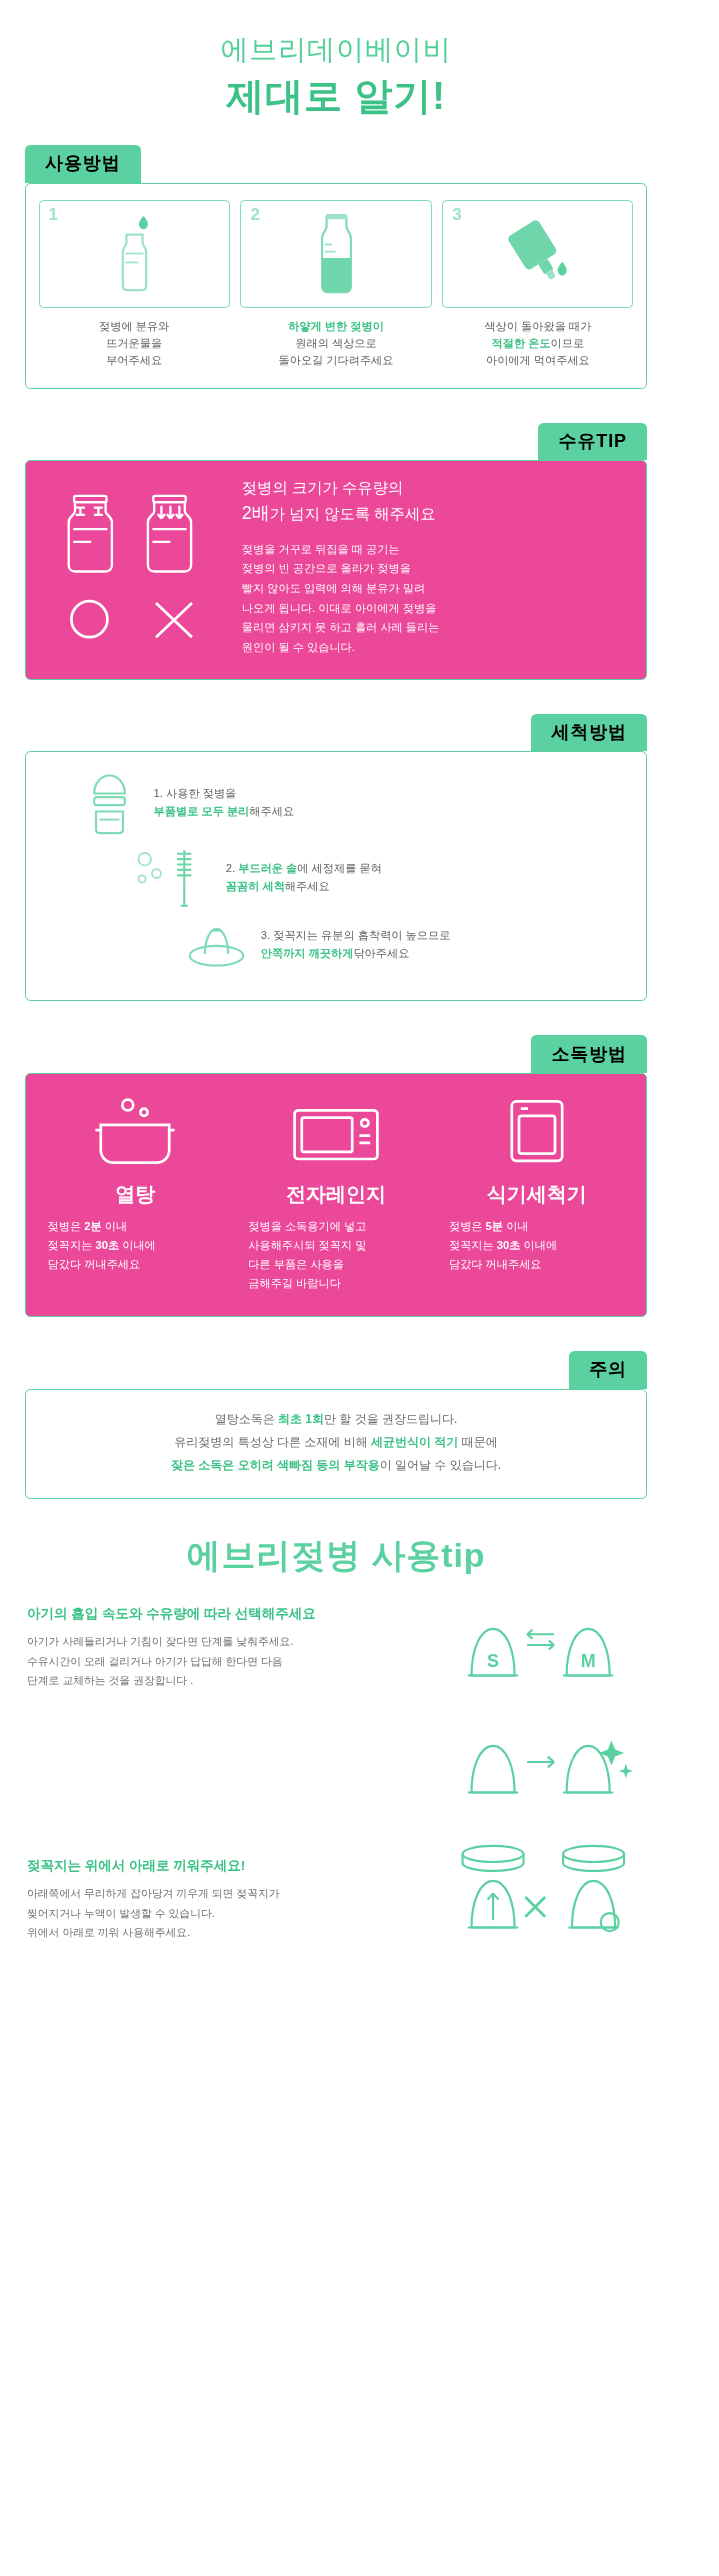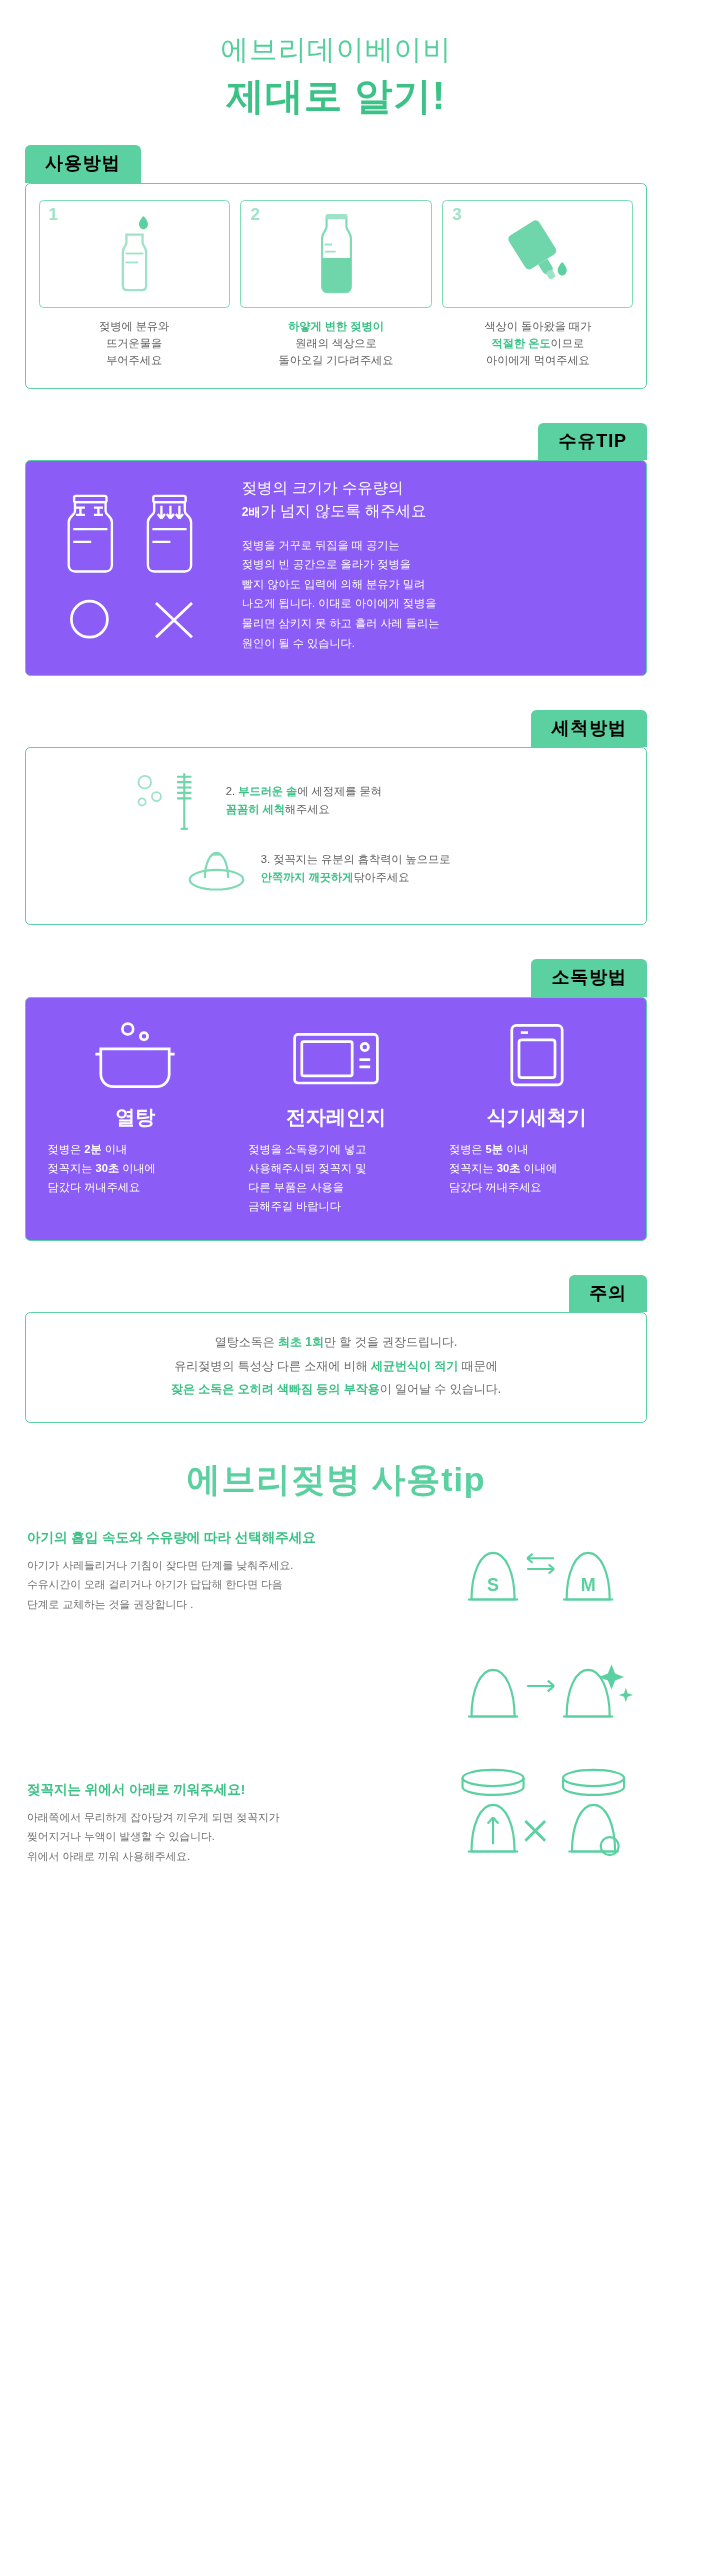--- a/index.html
+++ b/index.html
@@ -32,21 +32,21 @@
     padding: 6.3px 20px 7.2px;
     border-radius: 5.4px 5.4px 0 0;
     letter-spacing: 0.9px;
   }
   .tab.right { float: right; }
   .box {
     border: 1.8px solid #5bd0a0;
     border-radius: 5.4px;
     clear: both;
   }
-  .box.solid { background: #8b5cf6; border-color: #57cf9e; }
+  .box.solid { background: #ec4899; border-color: #57cf9e; }
   .clearfix::after { content: ""; display: block; clear: both; }
 
   
   .usage-inner { display: flex; padding: 16px 12.6px 18px; gap: 10.8px; }
   .usage-col { flex: 1; display: flex; flex-direction: column; align-items: center; }
   .usage-card {
     width: 100%;
     height: 108px;
     border: 1.8px solid #7edbb6;
     border-radius: 4.5px;
@@ -60,21 +60,21 @@
   .usage-txt {
     margin-top: 10px; text-align: center; font-size: 11.2px; line-height: 1.55; color: #5f5f5f;
   }
   .usage-txt b { color: #3cc287; }
 
   
   .tip-inner { display: flex; padding: 16px 18px 21.6px; gap: 5.4px; color: #fff; }
   .tip-left { width: 187px; display: flex; flex-direction: column; align-items: center; }
   .tip-right { flex: 1; padding-left: 5.4px; }
   .tip-head { font-size: 15.3px; line-height: 1.5; margin-bottom: 12.6px; }
-  .tip-head b { font-size: 12px; font-weight: bold; }
+  .tip-head b { font-size: 18px; font-weight: normal; }
   .tip-body { font-size: 11.2px; line-height: 1.75; opacity: .97; }
 
   
   .wash-inner { padding: 18px 20px 23.4px; }
   .wash-row { display: flex; align-items: center; margin-bottom: 7.2px; }
   .wash-row.r1 { padding-left: 32px; }
   .wash-row.r2 { padding-left: 86px; }
   .wash-row.r3 { padding-left: 137px; }
   .wash-txt { font-size: 11.2px; line-height: 1.6; color: #5f5f5f; }
   .wash-txt b { color: #3cc287; }
@@ -231,20 +231,34 @@
         </div>
       </div>
     </div>
   </div>
 
   <div class="section clearfix">
     <div class="tab right">세척방법</div>
     <div class="box">
       <div class="wash-inner">
 
+        <div class="wash-row r1">
+          <span>
+            <svg width="63" height="65" viewBox="0 0 70 72">
+              <path d="M18 26 c0-12 8-20 17-20 s17 8 17 20 z" fill="none" stroke="#7edbb6" stroke-width="2.4"></path>
+              <rect x="18" y="30" width="34" height="9" rx="3" fill="none" stroke="#7edbb6" stroke-width="2.4"></rect>
+              <path d="M20 46 h30 v20 c0 3-2 4-5 4 h-20 c-3 0-5-1-5-4 z" fill="none" stroke="#7edbb6" stroke-width="2.4"></path>
+              <path d="M24 55 h22" stroke="#7edbb6" stroke-width="2"></path>
+            </svg>
+          </span>
+          <div class="wash-txt" style="margin-left:12.6px">
+            <span class="n">1. 사용한 젖병을</span><br>
+            <b>부품별로 모두 분리</b><span>해주세요</span>
+          </div>
+        </div>
 
         <div class="wash-row r2">
           <span>
             <svg width="83" height="70" viewBox="0 0 92 78">
               <circle cx="14" cy="18" r="7" fill="none" stroke="#9ee3c8" stroke-width="2"></circle>
               <circle cx="27" cy="34" r="5" fill="none" stroke="#9ee3c8" stroke-width="2"></circle>
               <circle cx="11" cy="40" r="4" fill="none" stroke="#9ee3c8" stroke-width="2"></circle>
               <g stroke="#6fd6ac" stroke-width="2.4" fill="none">
                 <path d="M58 8 v34"></path>
                 <path d="M50 12 h16 M50 18 h16 M50 24 h16 M50 30 h16 M50 36 h16"></path>

